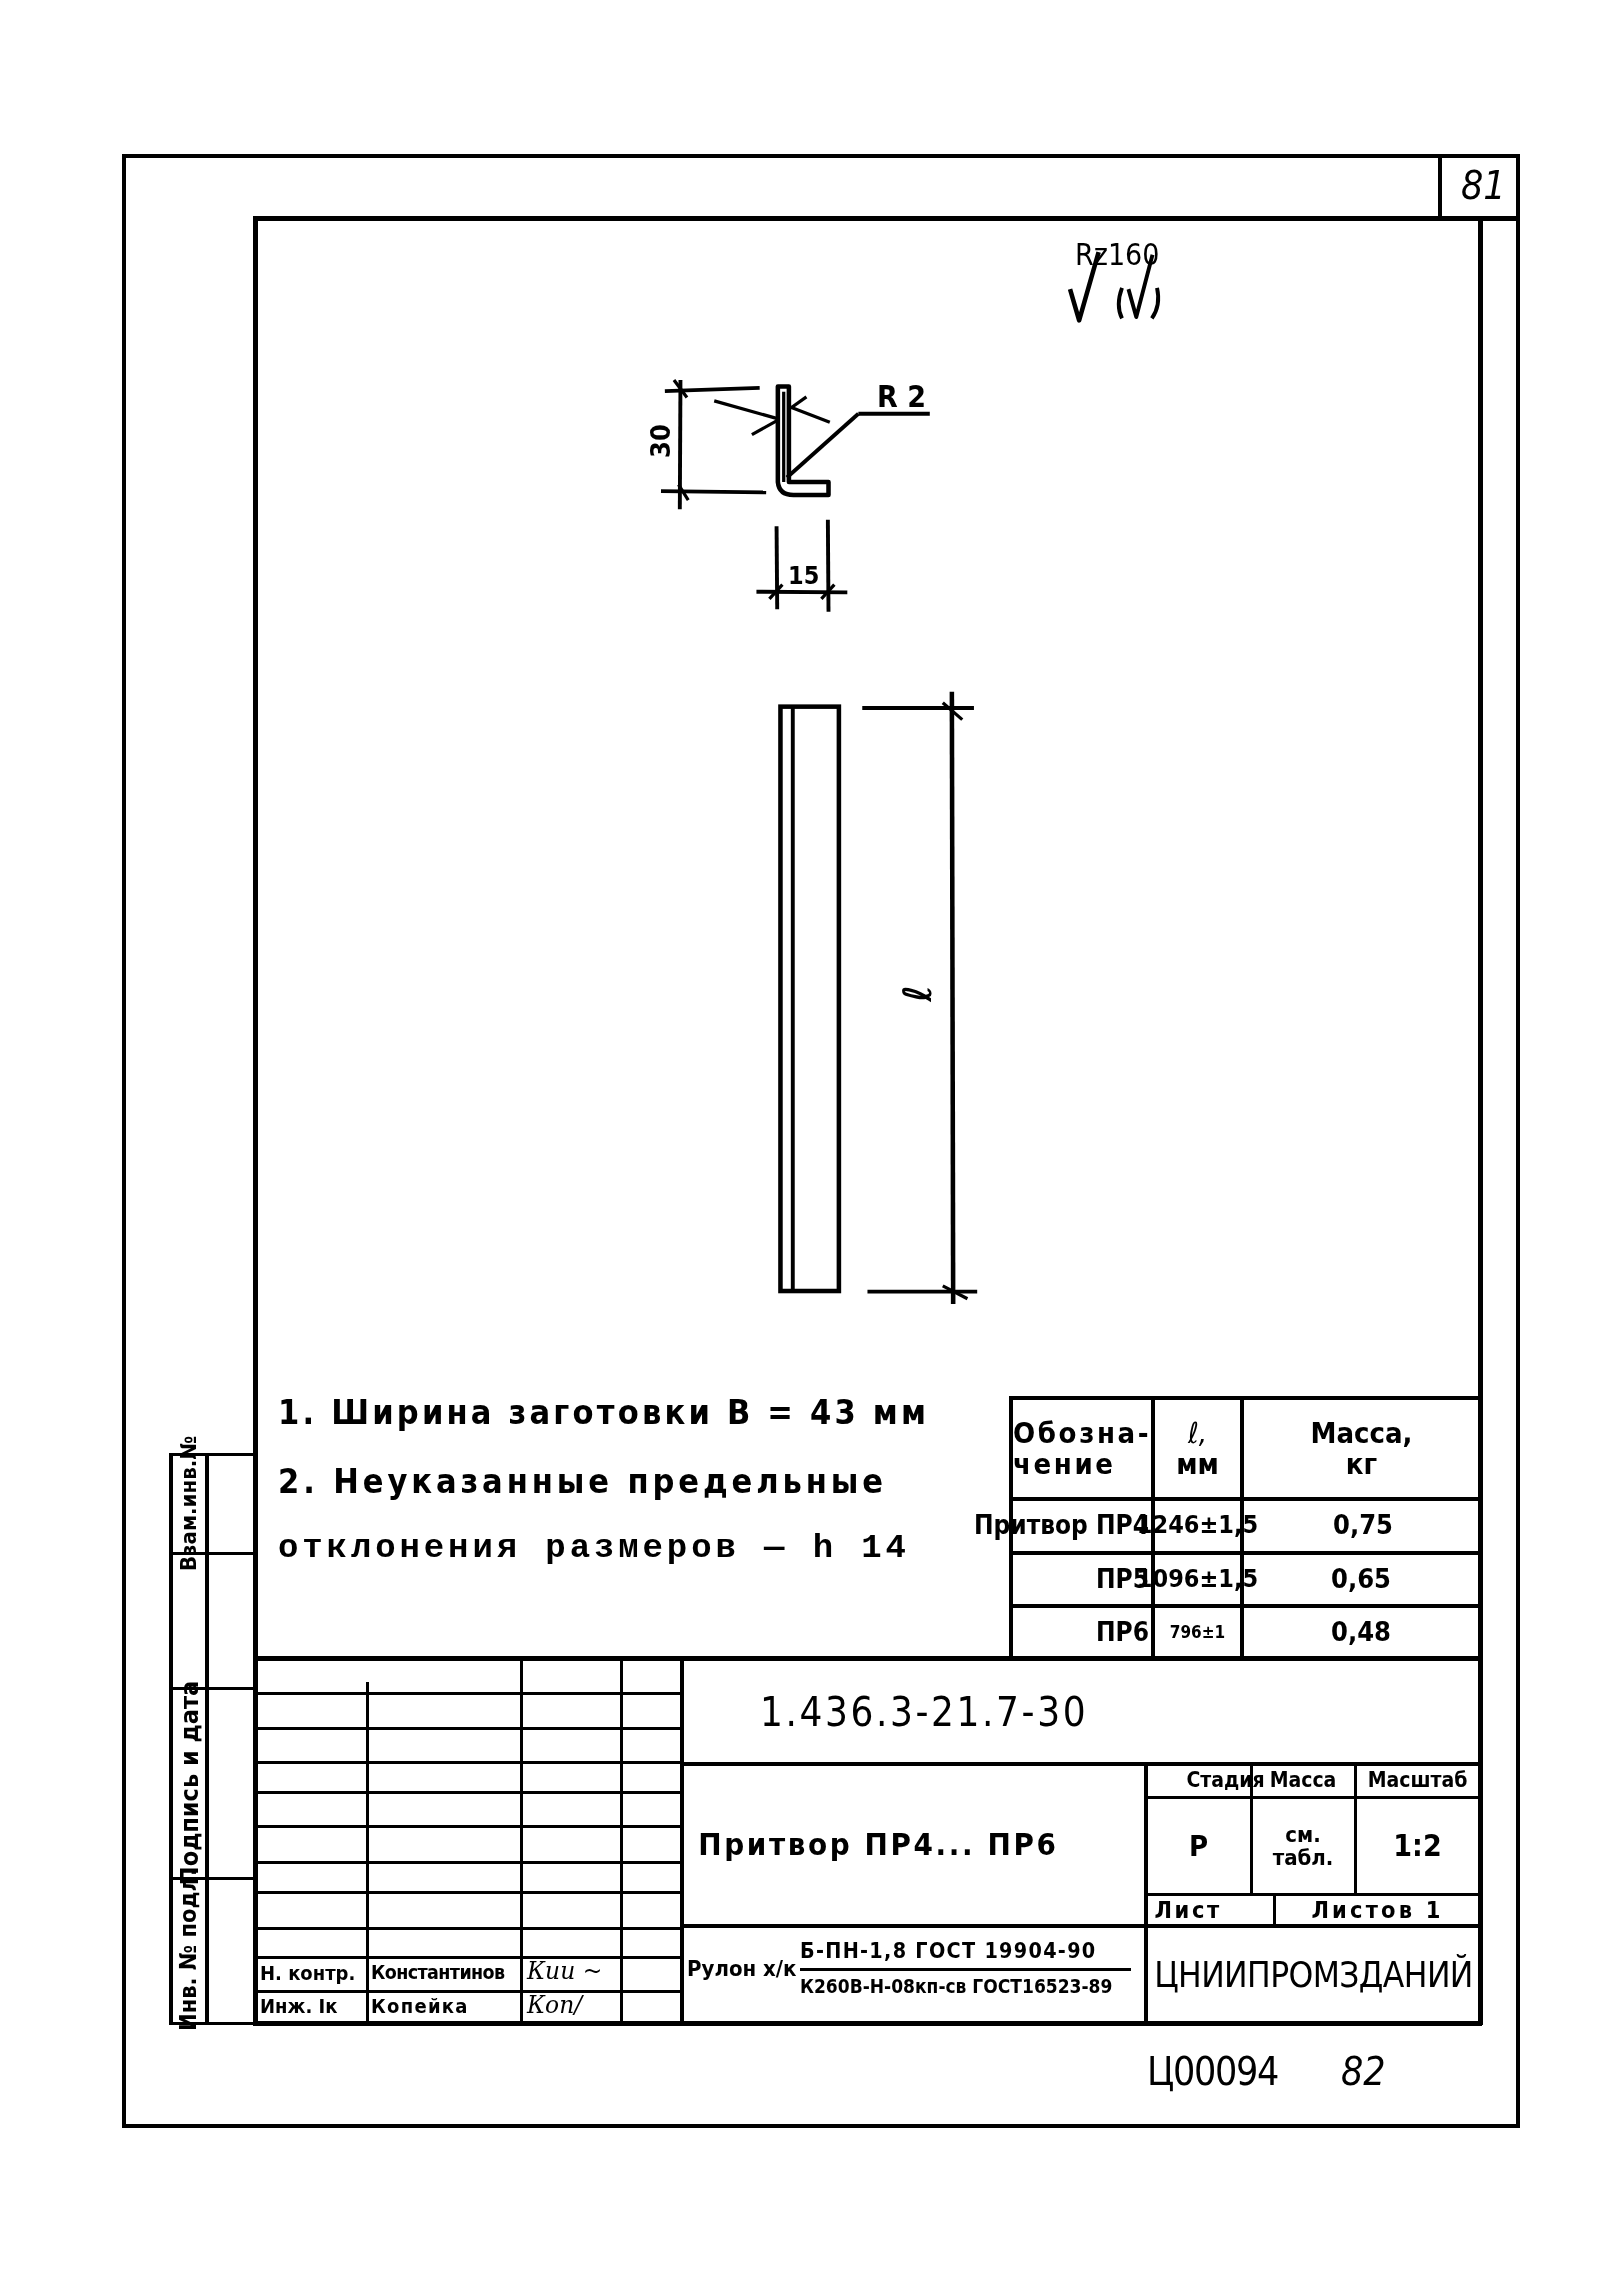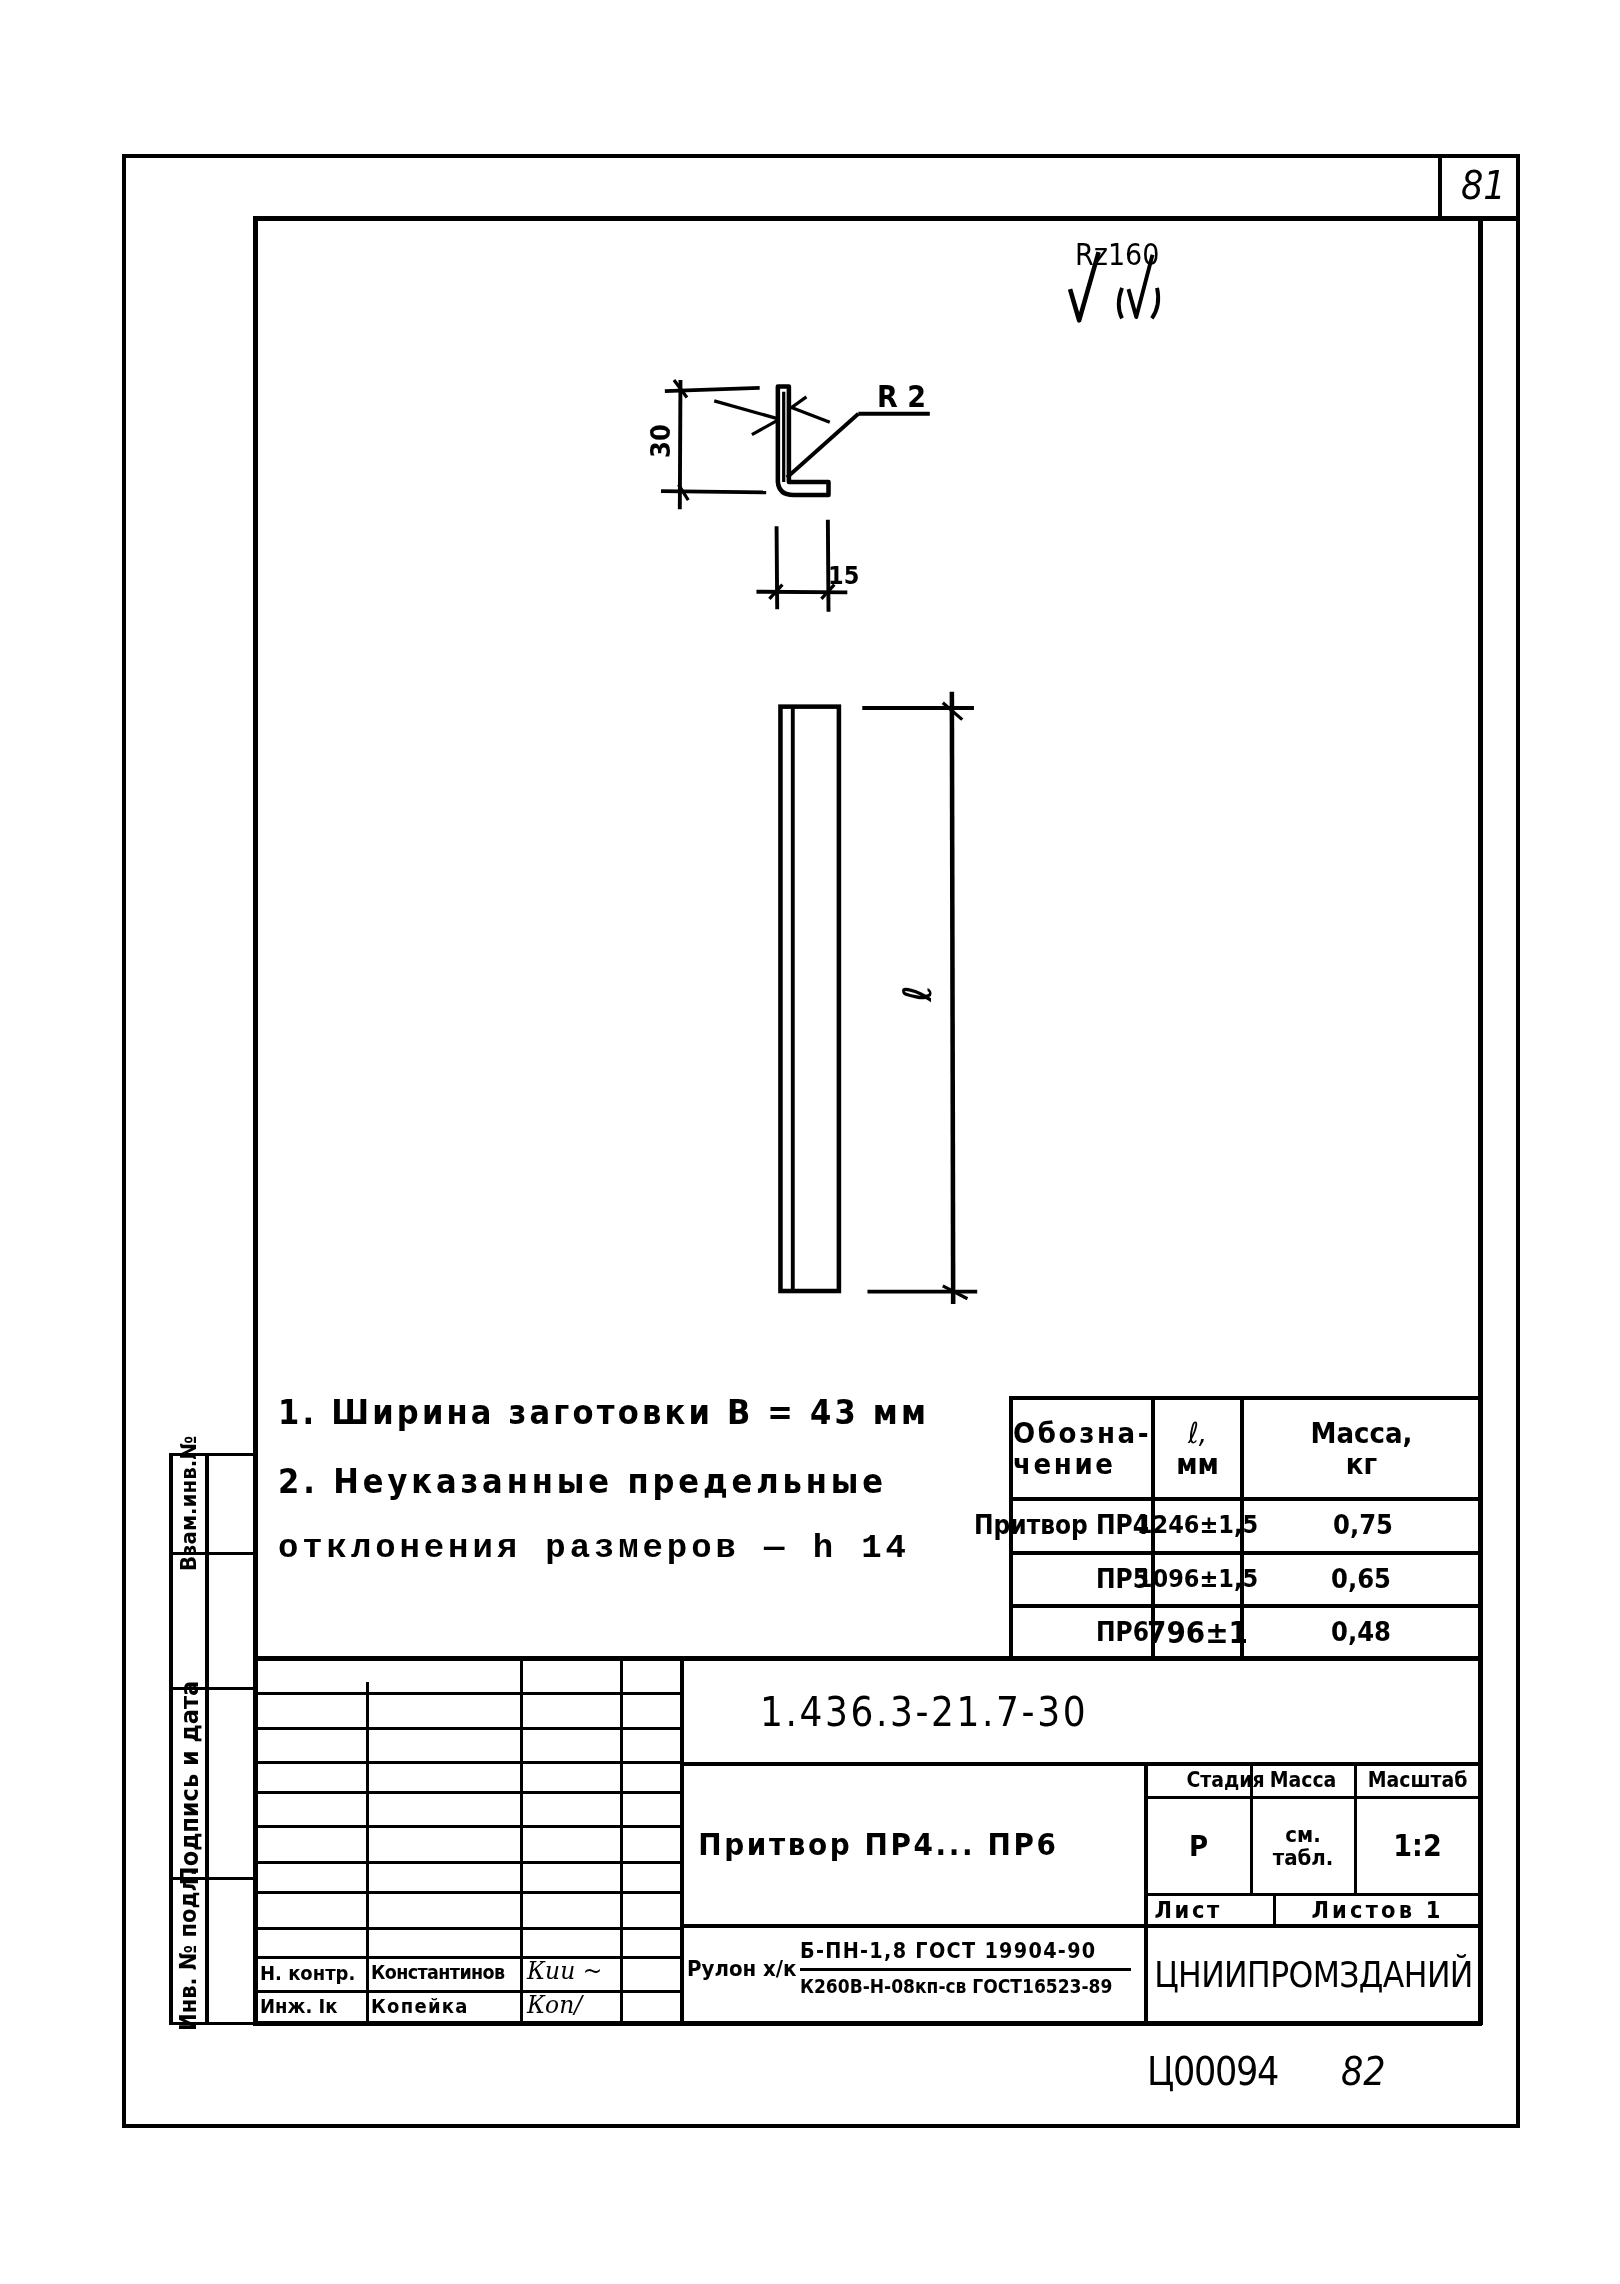--- a/index.html
+++ b/index.html
@@ -59,21 +59,21 @@
   <line x1="1212" y1="735" x2="1322" y2="637" stroke="#000" stroke-width="6"></line>
   <line x1="1322" y1="637" x2="1432" y2="637" stroke="#000" stroke-width="6"></line>
 
   <line x1="1196" y1="810" x2="1197" y2="938" stroke="#000" stroke-width="6"></line>
   <line x1="1275" y1="800" x2="1276" y2="942" stroke="#000" stroke-width="6"></line>
   <line x1="1165" y1="911" x2="1305" y2="912" stroke="#000" stroke-width="6"></line>
   <line x1="1185" y1="922" x2="1205" y2="900" stroke="#000" stroke-width="5"></line>
   <line x1="1265" y1="922" x2="1285" y2="900" stroke="#000" stroke-width="5"></line>
 </svg>
 <div class="txt" style="left:647px;top:458px;font-size:27px;transform:rotate(-90deg);transform-origin:left top;">30</div>
-<div class="txt" style="left:788px;top:563px;font-size:25px;margin-left:40px;">15</div>
+<div class="txt" style="left:788px;top:563px;font-size:25px;">15</div>
 <div class="txt" style="left:877px;top:382px;font-size:30px;">R 2</div>
 
 <svg width="1620" height="2284" viewBox="0 0 2495 3517">
 
   <rect x="1202" y="1088" width="90" height="900" fill="none" stroke="#000" stroke-width="7"></rect>
   <line x1="1221" y1="1090" x2="1221" y2="1988" stroke="#000" stroke-width="6"></line>
 
   <line x1="1328" y1="1090" x2="1500" y2="1090" stroke="#000" stroke-width="6"></line>
   <line x1="1336" y1="1989" x2="1505" y2="1989" stroke="#000" stroke-width="6"></line>
   <line x1="1466" y1="1065" x2="1468" y2="2008" stroke="#000" stroke-width="7"></line>
@@ -112,21 +112,21 @@
 
   <div class="cell" style="left:1013px;top:1501px;width:136px;height:49px;justify-content:flex-end;font-size:26px;">Притвор ПР4</div>
   <div class="cell" style="left:1156px;top:1501px;width:83px;height:49px;font-size:25px;">1246±1,5</div>
   <div class="cell" style="left:1244px;top:1501px;width:238px;height:49px;font-size:27px;">0,75</div>
 
   <div class="cell" style="left:1013px;top:1556px;width:136px;height:47px;justify-content:flex-end;font-size:26px;">ПР5</div>
   <div class="cell" style="left:1156px;top:1556px;width:83px;height:47px;font-size:25px;">1096±1,5</div>
   <div class="cell" style="left:1244px;top:1556px;width:234px;height:47px;font-size:27px;text-align:center;">0,65</div>
 
   <div class="cell" style="left:1013px;top:1609px;width:136px;height:47px;justify-content:flex-end;font-size:26px;">ПР6</div>
-  <div class="cell" style="left:1156px;top:1609px;width:83px;height:47px;font-size:31px;">796±1</div>
+  <div class="cell" style="left:1156px;top:1609px;width:83px;height:47px;font-size:17px;">796±1</div>
   <div class="cell" style="left:1244px;top:1609px;width:234px;height:47px;font-size:27px;">0,48</div>
 </div>
 
 <div class="abs" style="left:0;top:0;">
   <div class="line" style="left:169px;top:1453px;width:3.9px;height:571px;"></div>
   <div class="line" style="left:205px;top:1453px;width:3.9px;height:571px;"></div>
   <div class="line" style="left:169px;top:1453px;width:88px;height:3.2px;"></div>
   <div class="line" style="left:169px;top:1552px;width:88px;height:3.2px;"></div>
   <div class="line" style="left:169px;top:1687px;width:88px;height:3.2px;"></div>
   <div class="line" style="left:169px;top:1877px;width:88px;height:3.2px;"></div>

